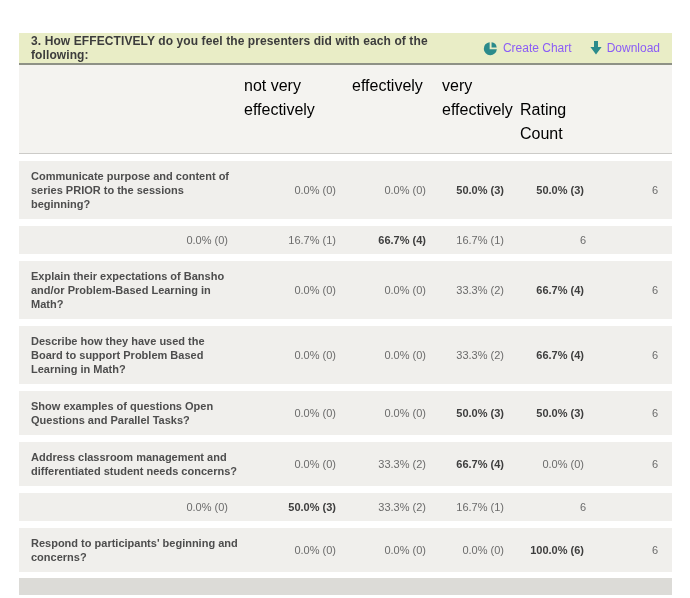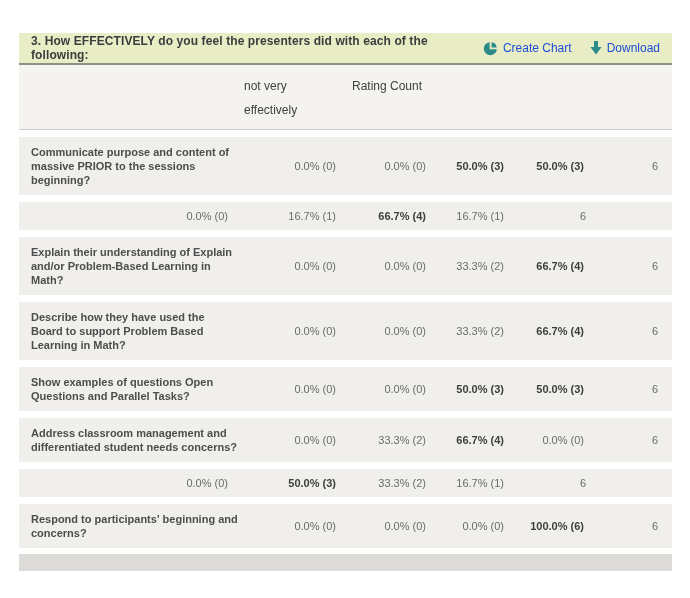--- a/index.html
+++ b/index.html
@@ -22,21 +22,21 @@
     font-size: 12px;
     font-weight: bold;
     color: #3c3c3c;
     letter-spacing: 0.1px;
   }
   .titlebar .spacer { flex: 1; }
   .tb-link {
     display: inline-flex;
     align-items: center;
     gap: 5px;
-    color: #1d4ed8;
+    color: #8b5cf6;
     font-size: 12px;
     text-decoration: none;
     cursor: pointer;
     margin-left: 18px;
     white-space: nowrap;
   }
   .tb-link svg { display: block; }
   .teal-fill { fill: #2b8b8b; }
 
   
@@ -45,27 +45,27 @@
     grid-template-columns: 225px 108px 90px 78px 80px 72px;
     box-sizing: border-box;
     width: 653px;
   }
 
   
   .header-row {
     background: #f4f3f0;
     border-bottom: 1px solid #cccbc8;
     padding: 9px 0 7px 0;
-    color: #404040;
-    font-size: 12px;
+    color: #000000;
+    font-size: 16px;
     line-height: 24px;
   }
   .hcell { padding-right: 20px; }
   .hcell.first { padding-left: 12px; }
-  .hcell.last { padding-right: 6px; }
+  .hcell.last { padding-right: 6px; margin-top: 24px; }
 
   
   .row {
     background: #f0efec;
     margin-top: 7px;
     align-items: center;
     padding: 8px 0;
     font-size: 11px;
     color: #6b6b6b;
   }
@@ -111,42 +111,44 @@
             <path class="teal-fill" d="M4 0 h4 v6 h3.6 L6 13.5 L0.4 6 H4 Z"></path>
           </svg>
         </span>
         <span>Download</span>
       </a>
     </div>
 
     <div class="grid header-row">
       <div class="hcell first"></div>
       <div class="hcell">not very effectively</div>
+      <div class="hcell">effectively</div>
+      <div class="hcell">very effectively</div>
       <div class="hcell last">Rating Count</div>
     </div>
 
     <div class="grid row">
-      <div class="cell q">Communicate purpose and content of massive PRIOR to the sessions beginning?</div>
+      <div class="cell q">Communicate purpose and content of series PRIOR to the sessions beginning?</div>
       <div class="cell v">0.0% (0)</div>
       <div class="cell v">0.0% (0)</div>
       <div class="cell v bold">50.0% (3)</div>
       <div class="cell v bold">50.0% (3)</div>
       <div class="cell count">6</div>
     </div>
 
     <div class="grid row">
       <div class="cell v">0.0% (0)</div>
       <div class="cell v">16.7% (1)</div>
       <div class="cell v bold">66.7% (4)</div>
       <div class="cell v">16.7% (1)</div>
       <div class="cell count">6</div>
     </div>
 
     <div class="grid row">
-      <div class="cell q">Explain their understanding of Explain and/or Problem-Based Learning in Math?</div>
+      <div class="cell q">Explain their expectations of Bansho and/or Problem-Based Learning in Math?</div>
       <div class="cell v">0.0% (0)</div>
       <div class="cell v">0.0% (0)</div>
       <div class="cell v">33.3% (2)</div>
       <div class="cell v bold">66.7% (4)</div>
       <div class="cell count">6</div>
     </div>
 
     <div class="grid row">
       <div class="cell q">Describe how they have used the Board to support Problem Based Learning in Math?</div>
       <div class="cell v">0.0% (0)</div>

